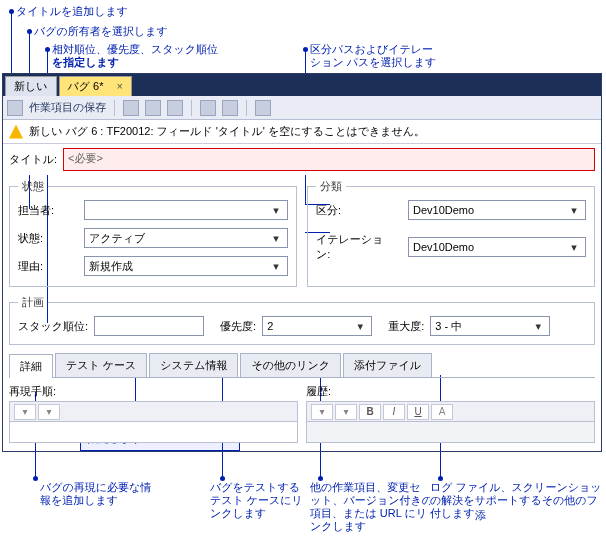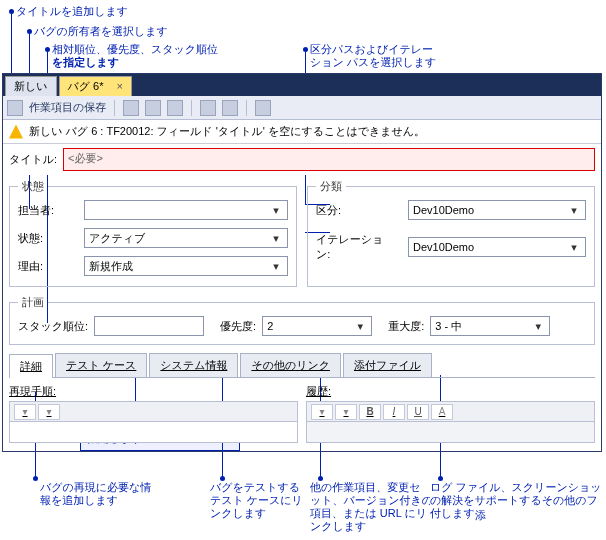--- a/index.html
+++ b/index.html
@@ -121,21 +121,20 @@
   .plancols label { white-space:nowrap; }
   .plancols .txt {
     height:20px; border:1px solid #8a94ad; background:#fff; padding:0 4px;
   }
   .plancols .txt.w110{ width:110px;}
   .plancols .combo.small{ width:110px;}
   .plancols .combo.med{ width:120px;}
 
   .lower {
     padding:0 6px 8px 6px;
-    text-decoration:underline;
   }
   .ltab-row { display:flex; border-bottom:1px solid #a9b2c8; }
   .ltab {
     padding:4px 10px; font-size:11px;
     border:1px solid #a9b2c8; border-bottom:none; margin-right:2px;
     background:#e8ebf2;
   }
   .ltab.active { background:#fff; position:relative; top:1px; }
 
   .panelsplit { display:flex; gap:8px; margin-top:6px; }

